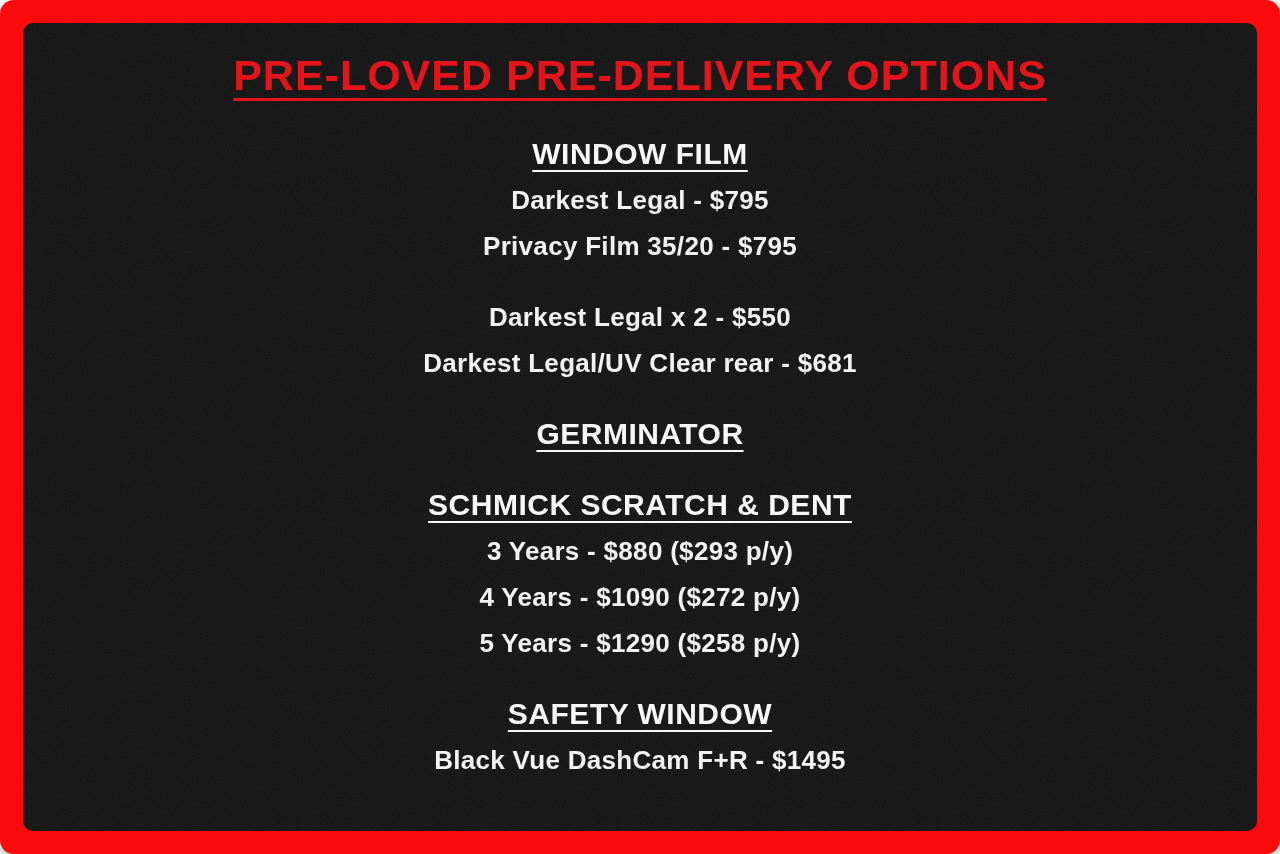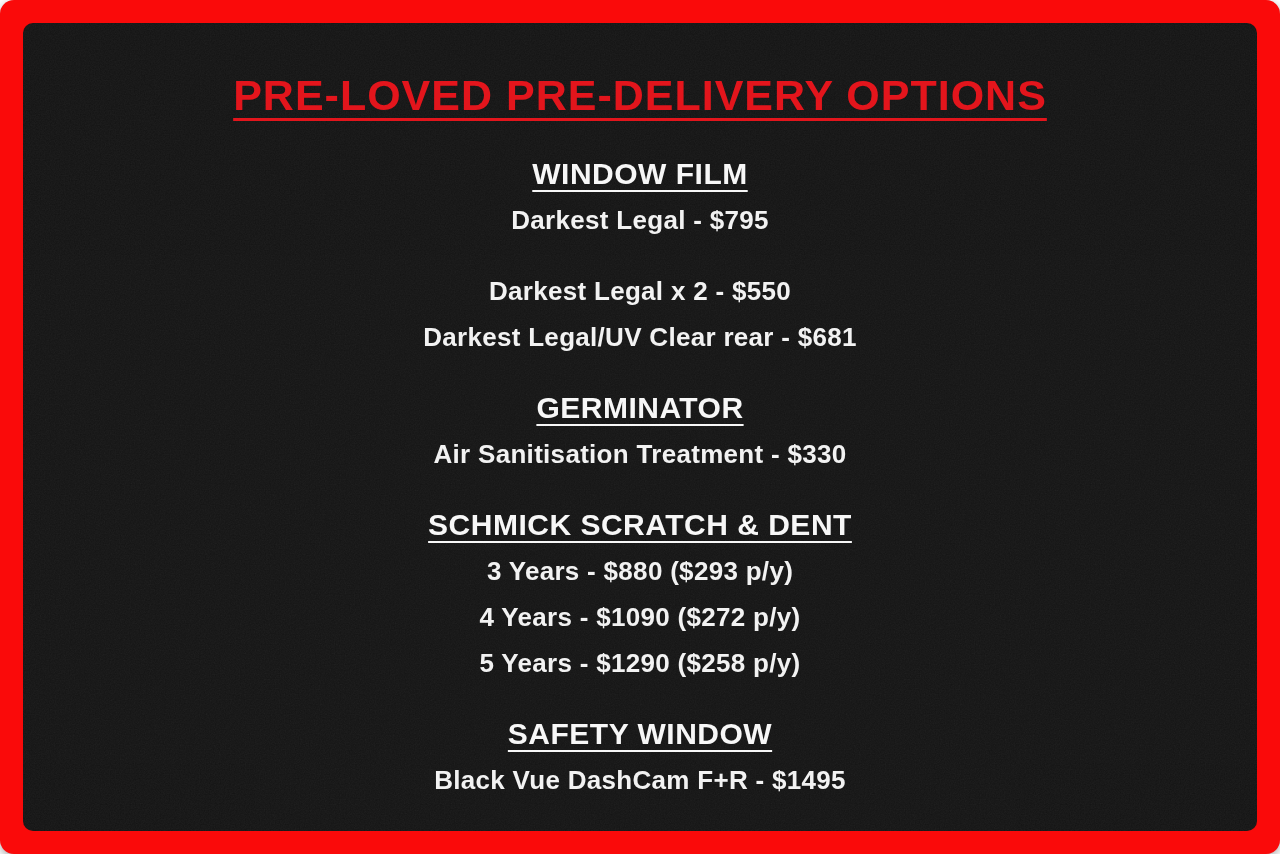--- a/index.html
+++ b/index.html
@@ -23,21 +23,21 @@
     box-shadow: 0 3px 10px rgba(0,0,0,0.35);
   }
   .inner {
     position: relative;
     width: 100%;
     height: 100%;
     box-sizing: border-box;
     background: #141414;
     border-radius: 10px;
     text-align: center;
-    padding-top: 48px;
+    padding-top: 28px;
     overflow: hidden;
   }
   .noise {
     position: absolute;
     inset: 0;
     width: 100%;
     height: 100%;
     opacity: 0.07;
     pointer-events: none;
   }
@@ -91,30 +91,30 @@
       <rect width="100%" height="100%" filter="url(#grain)"></rect>
     </svg>
 
     <div class="content">
 
       <h1 class="poster-title">PRE-LOVED PRE-DELIVERY OPTIONS</h1>
 
       <div class="section">
         <h2 class="section-heading">WINDOW FILM</h2>
         <p class="item-line">Darkest Legal - $795</p>
+        <p class="item-line">Privacy Film 35/20 - $795</p>
       </div>
 
       <div class="section">
         <p class="item-line">Darkest Legal x 2 - $550</p>
         <p class="item-line">Darkest Legal/UV Clear rear - $681</p>
       </div>
 
       <div class="section">
         <h2 class="section-heading">GERMINATOR</h2>
-        <p class="item-line">Air Sanitisation Treatment - $330</p>
       </div>
 
       <div class="section">
         <h2 class="section-heading">SCHMICK SCRATCH &amp; DENT</h2>
         <p class="item-line">3 Years - $880 ($293 p/y)</p>
         <p class="item-line">4 Years - $1090 ($272 p/y)</p>
         <p class="item-line">5 Years - $1290 ($258 p/y)</p>
       </div>
 
       <div class="section">

